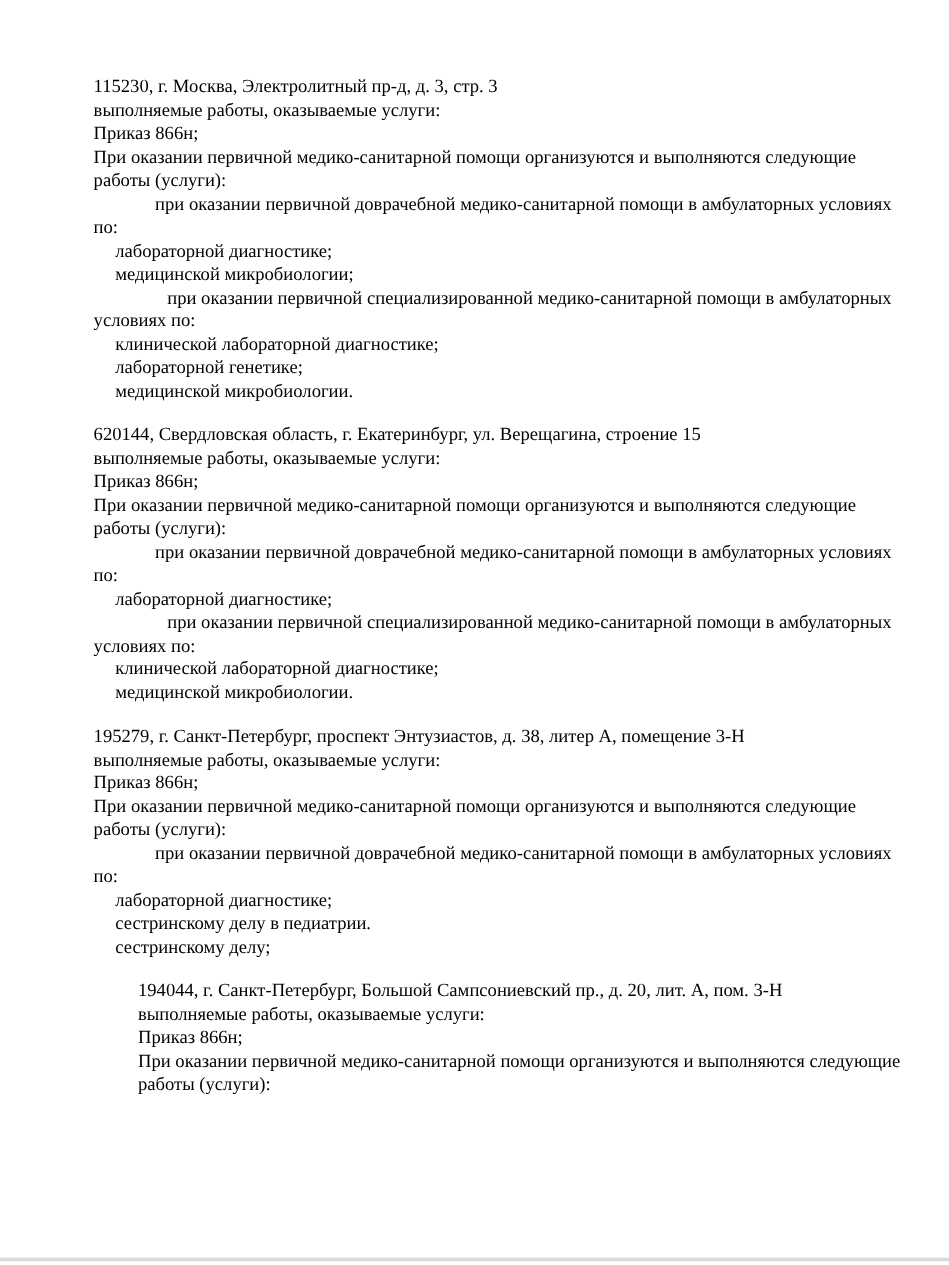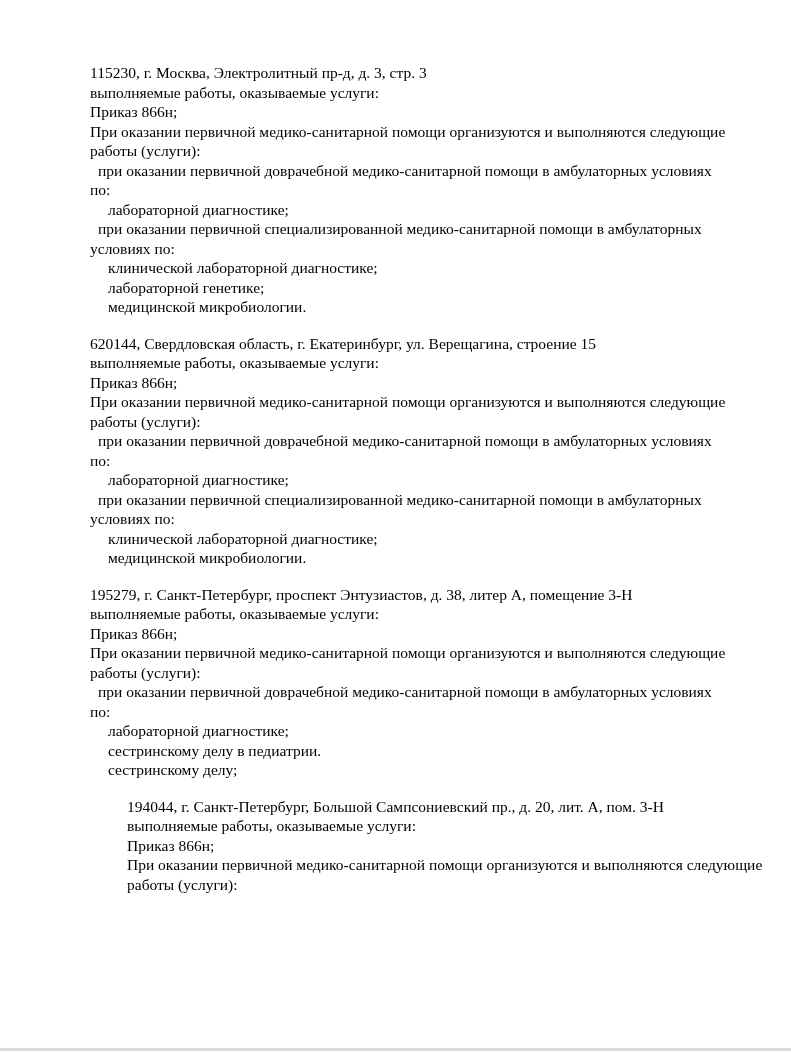--- a/index.html
+++ b/index.html
@@ -10,38 +10,38 @@
   body {
     width: 791px;
     height: 1054px;
     position: relative;
     overflow: hidden;
     font-family: "Liberation Serif", "DejaVu Serif", serif;
     color: #000000;
   }
   .doc {
     position: absolute;
-    left: 90px;
+    left: 78px;
     top: 63px;
     width: 665px;
     font-size: 15.5px;
     line-height: 19.5px;
   }
   .block {
     margin: 0 0 17px 0;
   }
   .block:last-child {
     margin-bottom: 0;
     margin-left: 37px;
   }
   .line {
     white-space: pre;
   }
   .indent-0 { padding-left: 0; }
-  .indent-1 { padding-left: 8px; }
+  .indent-1 { padding-left: 8px; text-align: right; }
   .indent-2 { padding-left: 18px; }
   .bottom-divider {
     position: absolute;
     left: 0;
     top: 1048px;
     width: 791px;
     height: 3px;
   }
 </style>
 </head>
@@ -50,20 +50,21 @@
 <div class="doc">
     <div class="block">
       <div class="line indent-0">115230, г. Москва, Электролитный пр-д, д. 3, стр. 3</div>
       <div class="line indent-0">выполняемые работы, оказываемые услуги:</div>
       <div class="line indent-0">Приказ 866н;</div>
       <div class="line indent-0">При оказании первичной медико-санитарной помощи организуются и выполняются следующие</div>
       <div class="line indent-0">работы (услуги):</div>
       <div class="line indent-1">при оказании первичной доврачебной медико-санитарной помощи в амбулаторных условиях</div>
       <div class="line indent-0">по:</div>
       <div class="line indent-2">лабораторной диагностике;</div>
+      <div class="line indent-2">медицинской микробиологии;</div>
       <div class="line indent-1">при оказании первичной специализированной медико-санитарной помощи в амбулаторных</div>
       <div class="line indent-0">условиях по:</div>
       <div class="line indent-2">клинической лабораторной диагностике;</div>
       <div class="line indent-2">лабораторной генетике;</div>
       <div class="line indent-2">медицинской микробиологии.</div>
     </div>
     <div class="block">
       <div class="line indent-0">620144, Свердловская область, г. Екатеринбург, ул. Верещагина, строение 15</div>
       <div class="line indent-0">выполняемые работы, оказываемые услуги:</div>
       <div class="line indent-0">Приказ 866н;</div>

